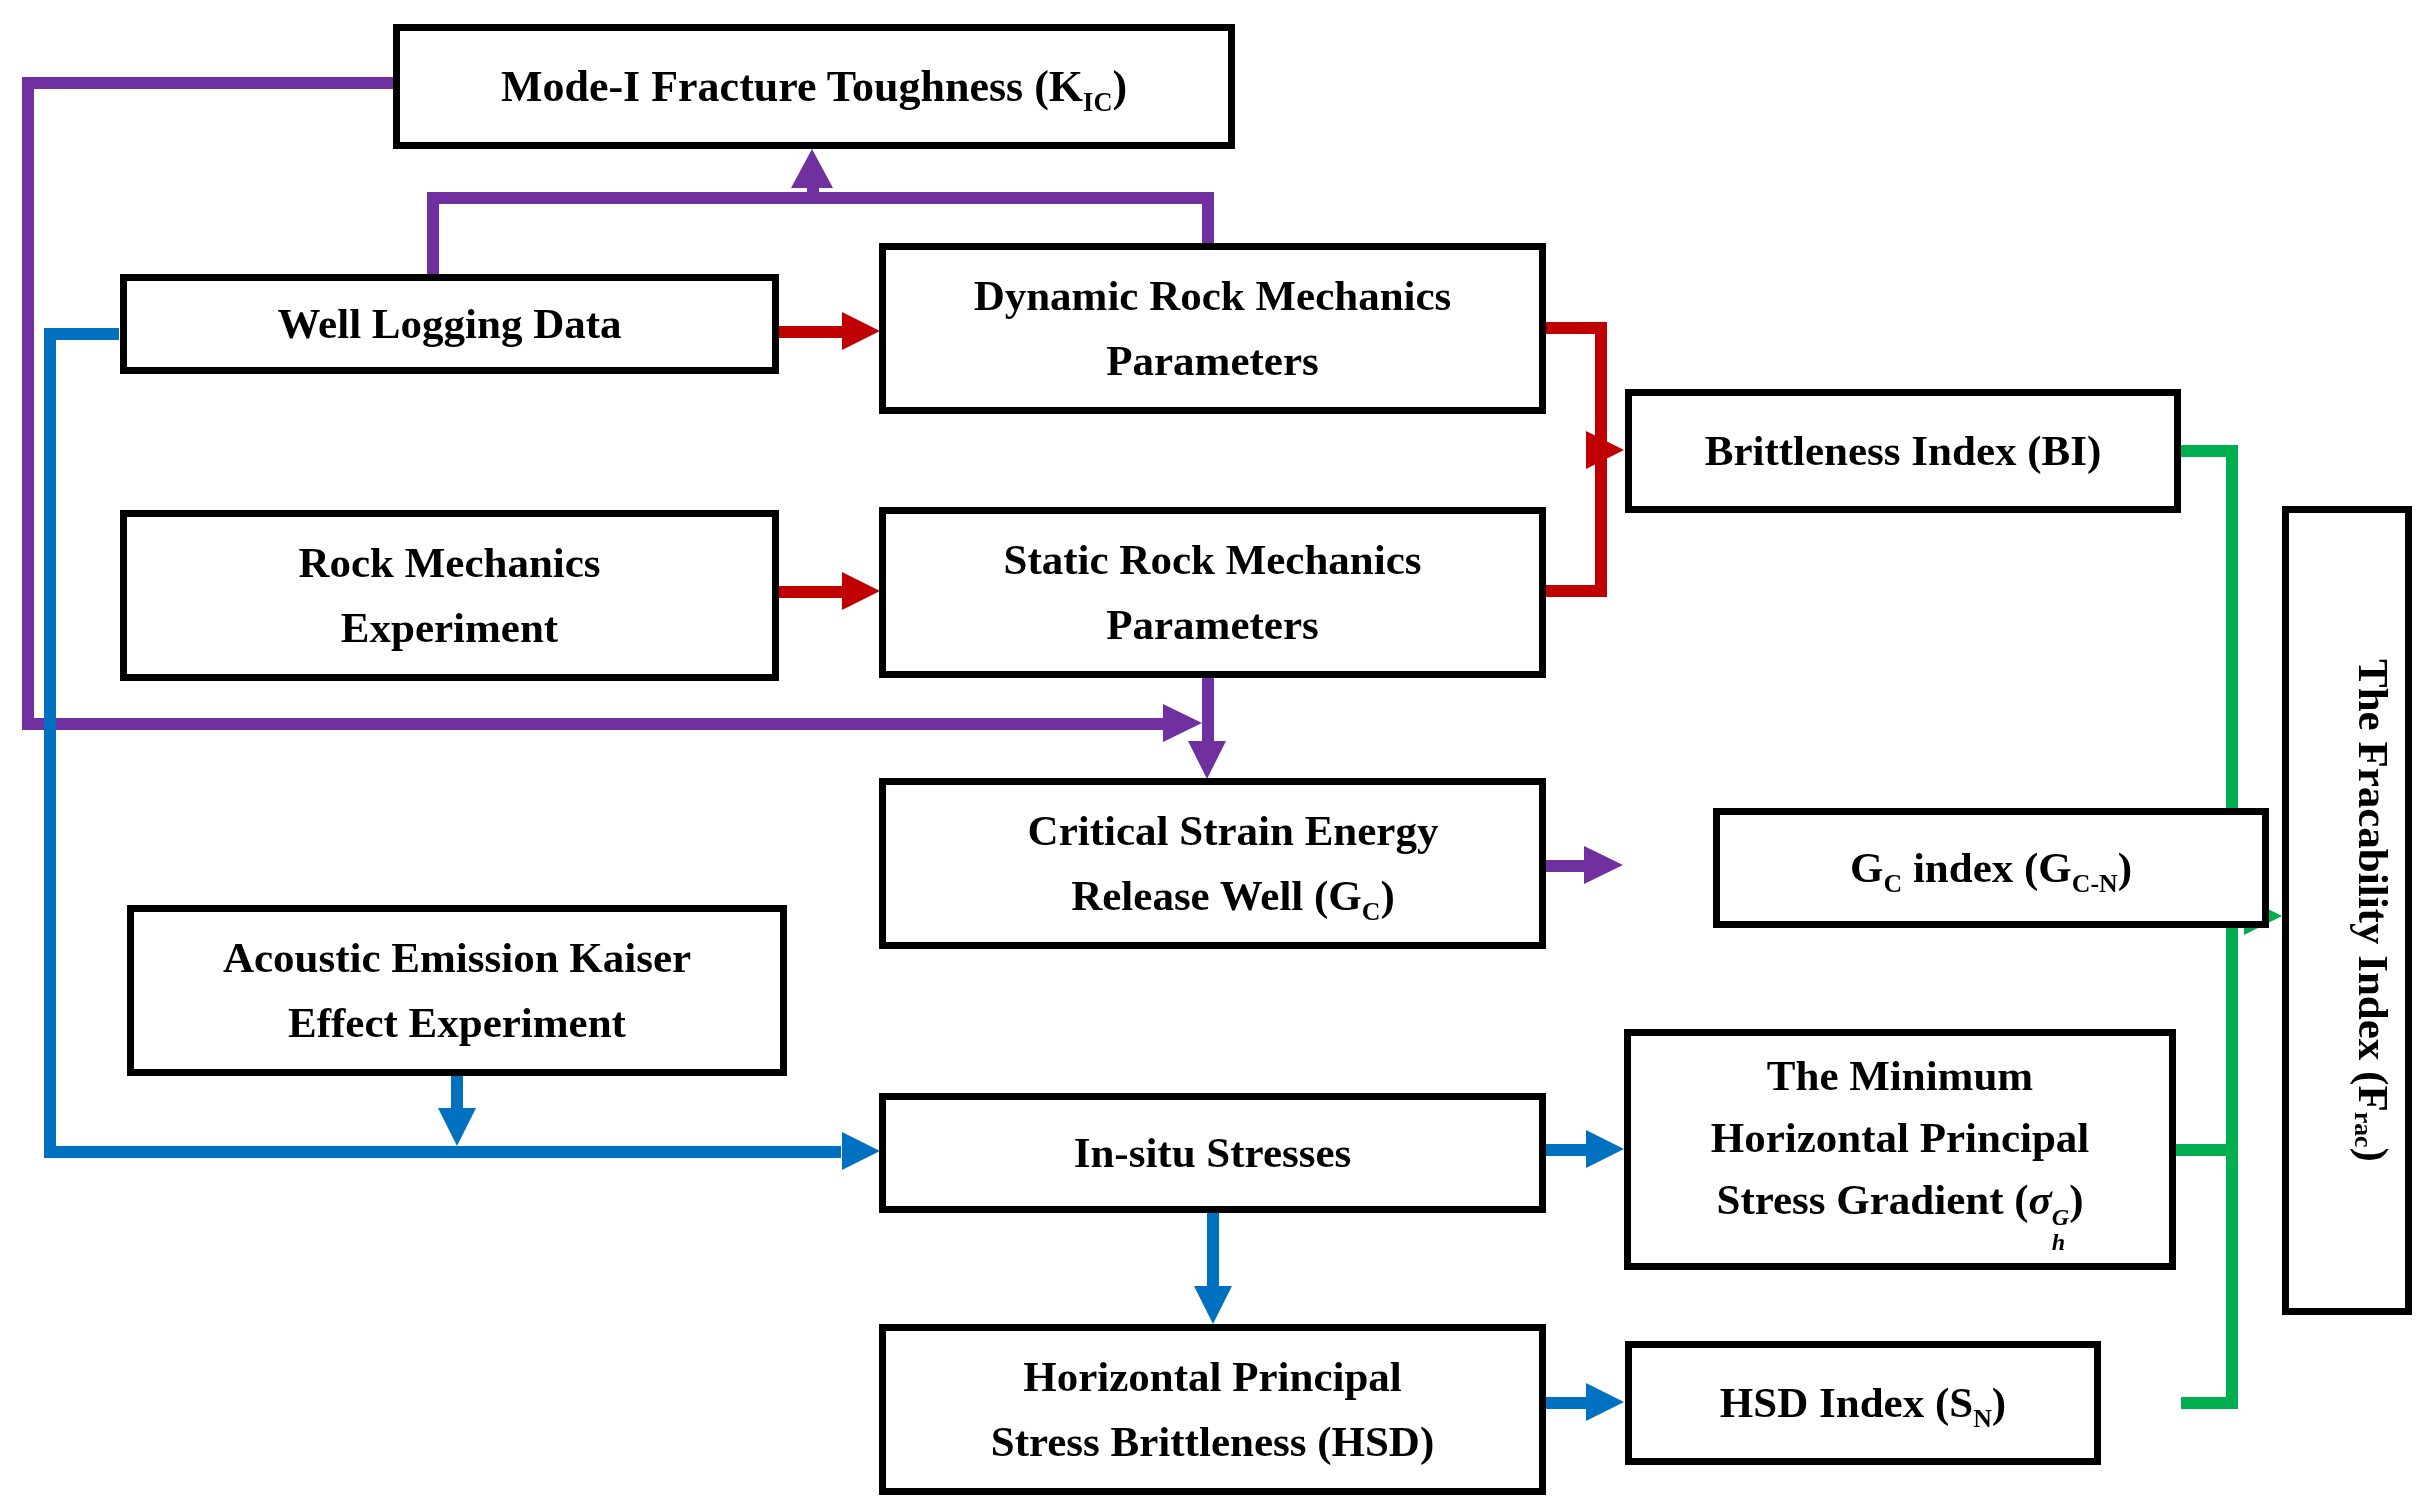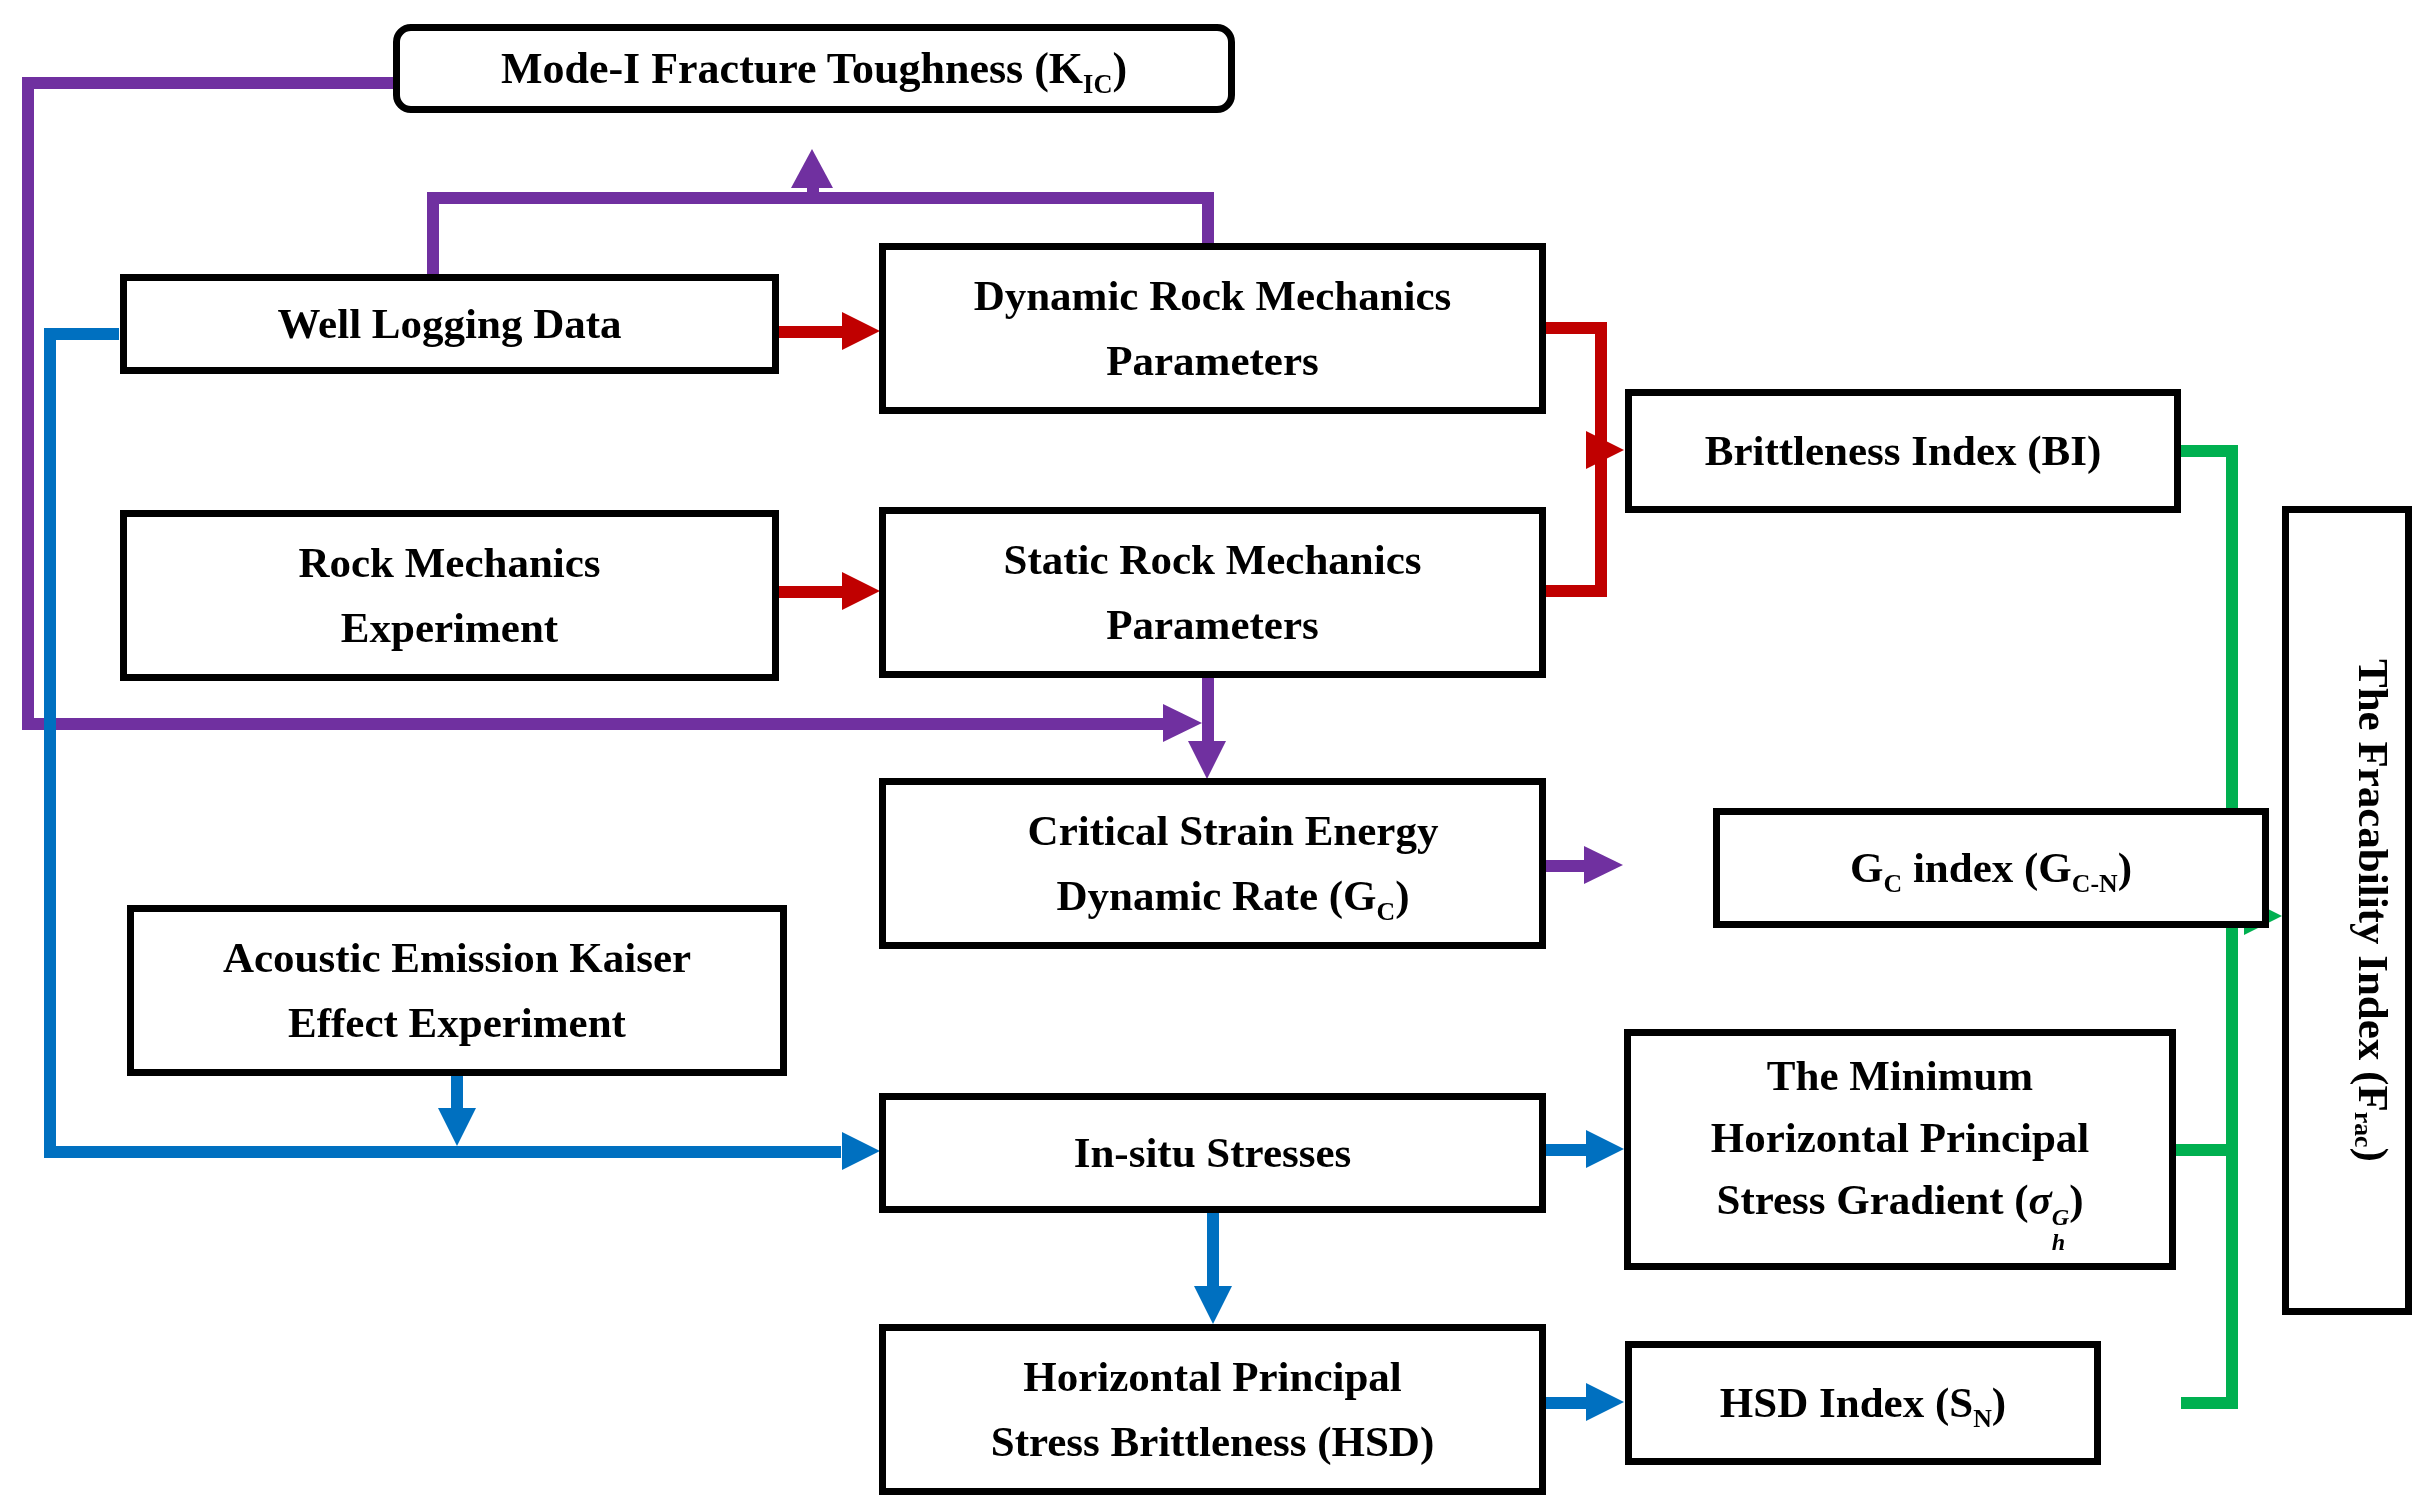--- a/index.html
+++ b/index.html
@@ -68,21 +68,21 @@
   <div class="head" style="left:1586px;top:1383px;border-top:19.7px solid transparent;border-bottom:19.7px solid transparent;border-left:38px solid #0070C0;"></div>
 
   <div class="line" style="left:2226px;top:445px;width:12px;height:964px;background:#00B050;"></div>
   <div class="line" style="left:2181px;top:445px;width:57px;height:12px;background:#00B050;"></div>
   <div class="line" style="left:2181px;top:860px;width:57px;height:12px;background:#00B050;"></div>
   <div class="line" style="left:2176px;top:1144px;width:62px;height:12px;background:#00B050;"></div>
   <div class="line" style="left:2181px;top:1397px;width:57px;height:12px;background:#00B050;"></div>
   <div class="line" style="left:2232px;top:911px;width:15.4px;height:12px;background:#00B050;"></div>
   <div class="head" style="left:2244px;top:897px;border-top:19.7px solid transparent;border-bottom:19.7px solid transparent;border-left:38px solid #00B050;"></div>
 
-  <div class="node" style="left:393px;top:24px;width:842px;height:89px;font-size:44px;border-radius:18px;">
+  <div class="node" style="left:393px;top:24px;width:842px;height:125px;font-size:44px;">
     <span class="lbl"><span>Mode-I Fracture Toughness (K</span><sub>IC</sub><span>)</span></span>
   </div>
 
   <div class="node" style="left:120px;top:274px;width:659px;height:100px;">
     <span class="lbl"><span>Well Logging Data</span></span>
   </div>
 
   <div class="node" style="left:879px;top:243px;width:667px;height:171px;">
     <span class="lbl"><span>Dynamic Rock Mechanics</span><br><span>Parameters</span></span>
   </div>
@@ -93,21 +93,21 @@
 
   <div class="node" style="left:879px;top:507px;width:667px;height:171px;">
     <span class="lbl"><span>Static Rock Mechanics</span><br><span>Parameters</span></span>
   </div>
 
   <div class="node" style="left:1625px;top:389px;width:556px;height:124px;">
     <span class="lbl"><span>Brittleness Index (BI)</span></span>
   </div>
 
   <div class="node" style="left:879px;top:778px;width:667px;height:171px;padding-left:41px;">
-    <span class="lbl"><span>Critical Strain Energy</span><br><span>Dynamic Rate (G</span><sub>C</sub><span>)</span></span>
+    <span class="lbl"><span>Critical Strain Energy</span><br><span>Release Well (G</span><sub>C</sub><span>)</span></span>
   </div>
 
   <div class="node" style="left:1713px;top:808px;width:556px;height:120px;">
     <span class="lbl"><span>G</span><sub>C</sub><span> index (G</span><sub>C-N</sub><span>)</span></span>
   </div>
 
   <div class="node" style="left:127px;top:905px;width:660px;height:171px;">
     <span class="lbl"><span>Acoustic Emission Kaiser</span><br><span>Effect Experiment</span></span>
   </div>
 

